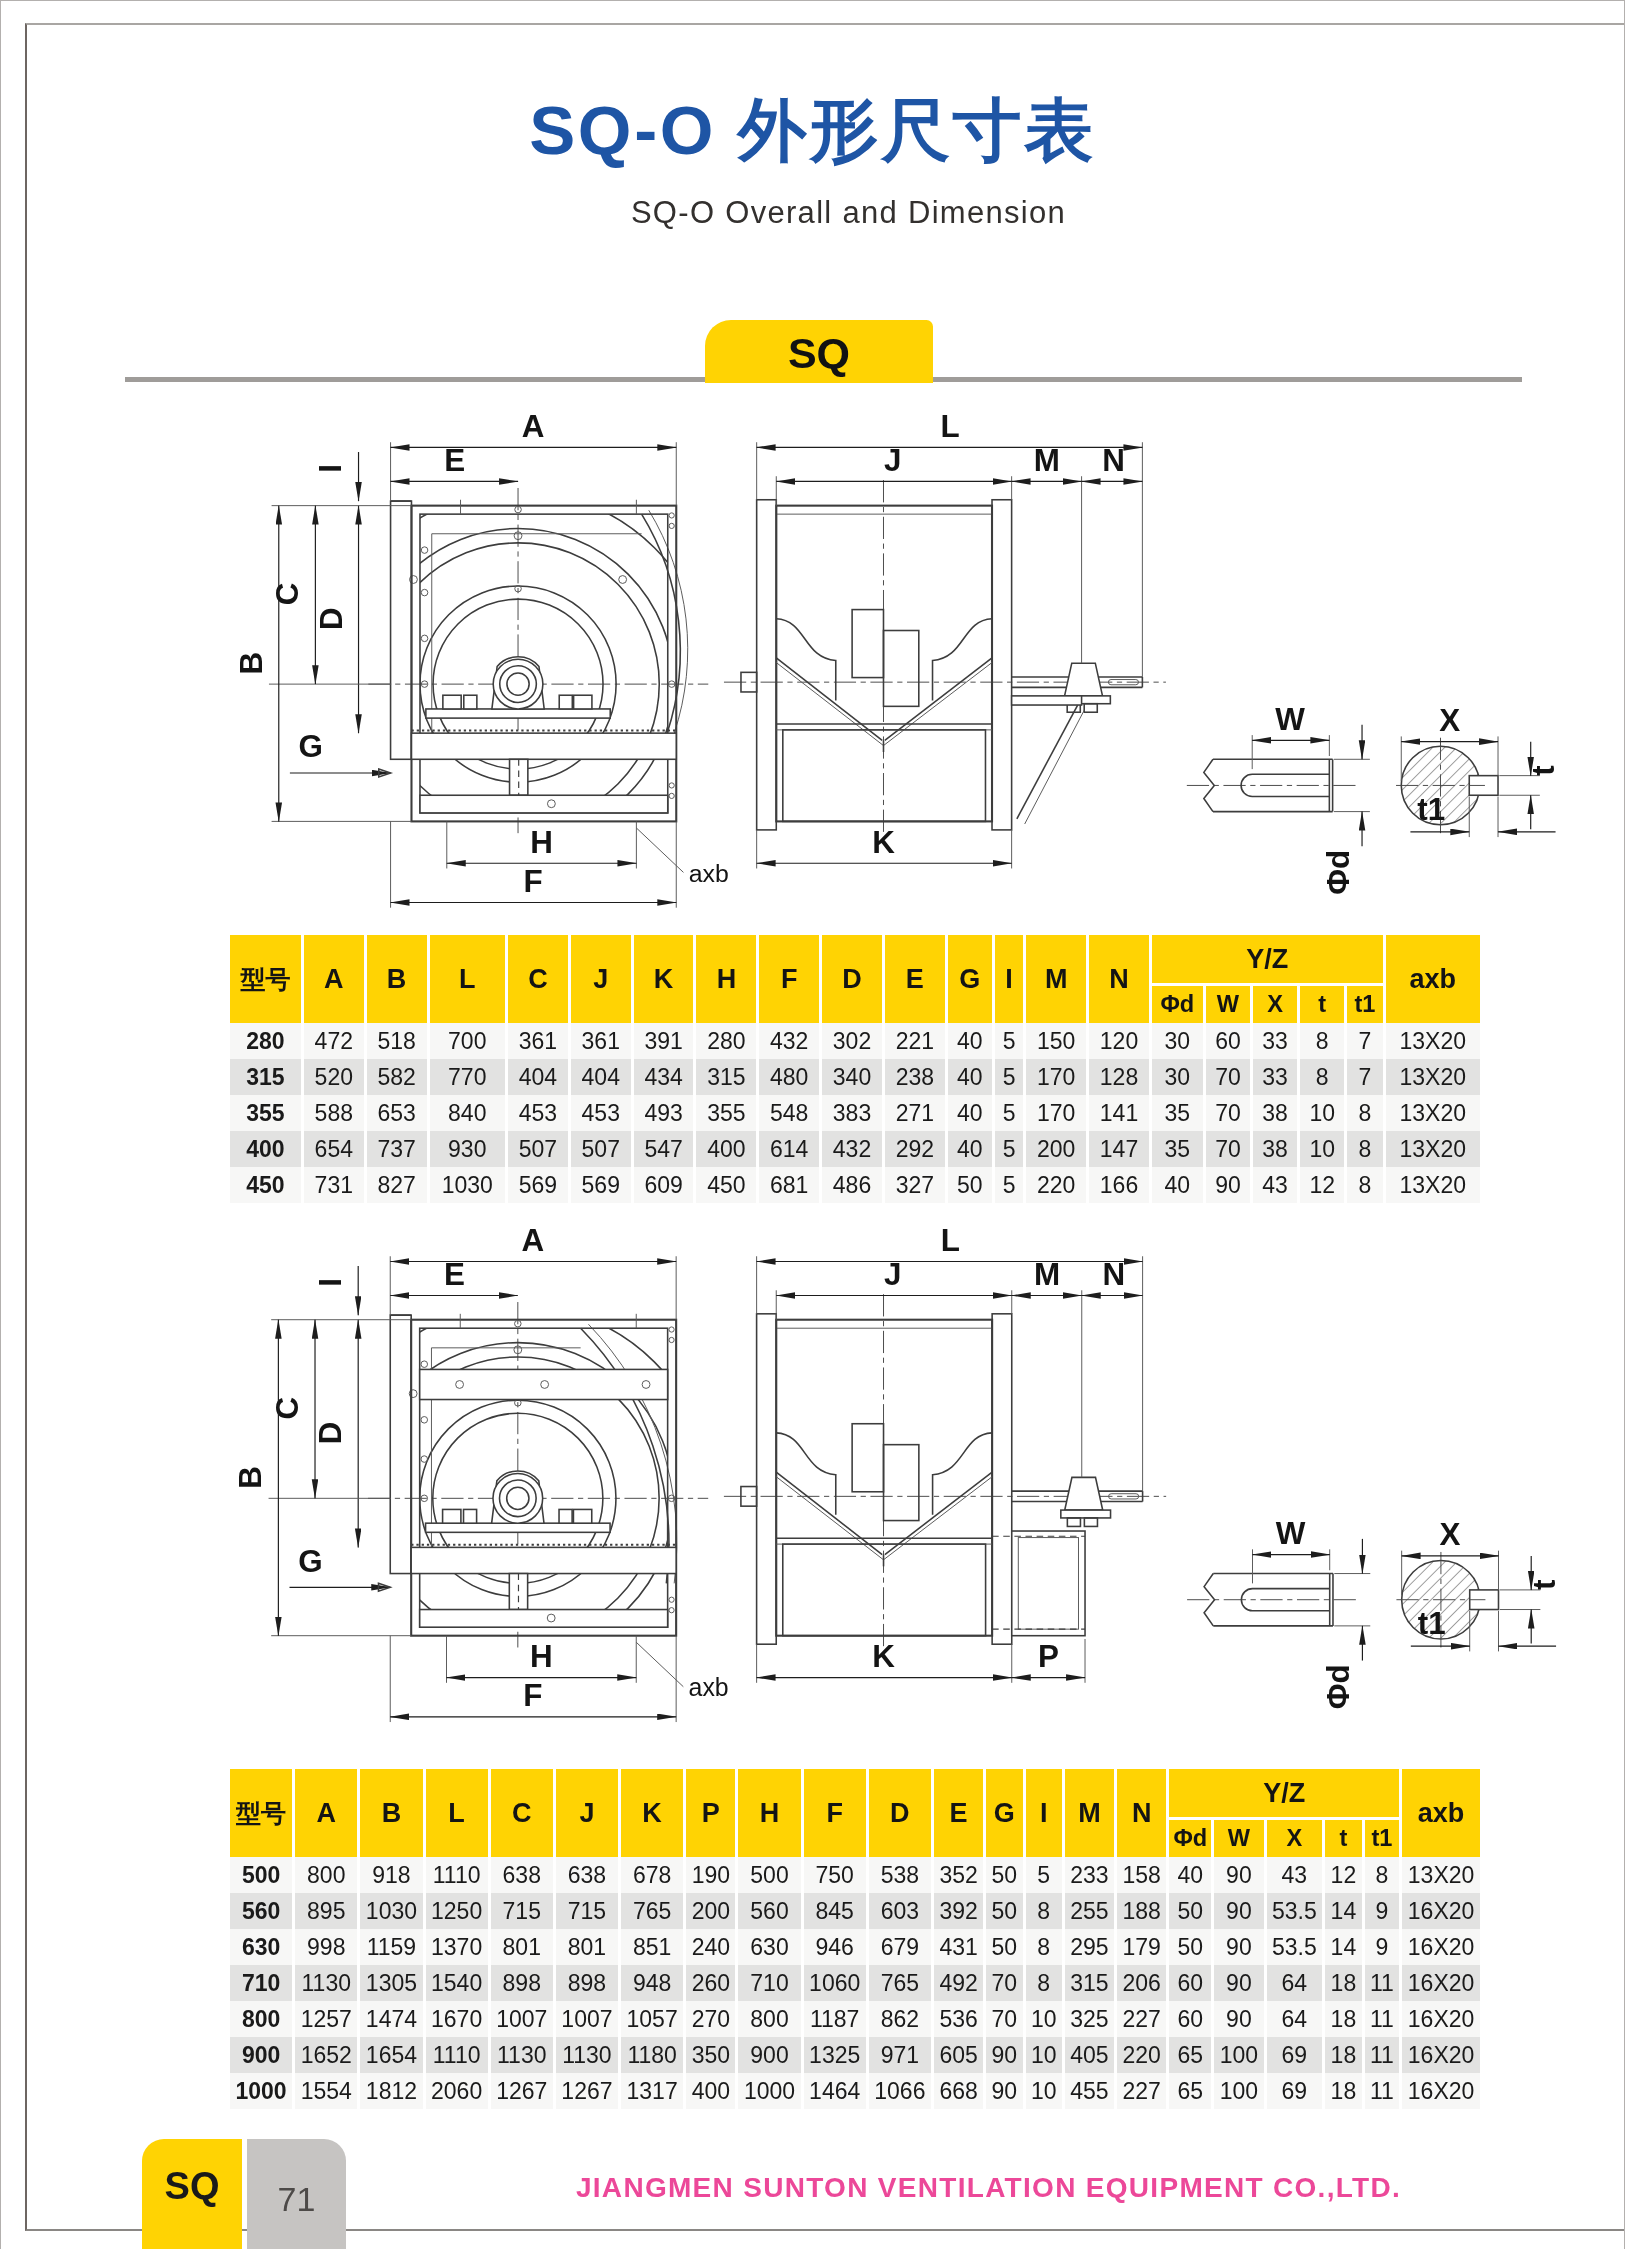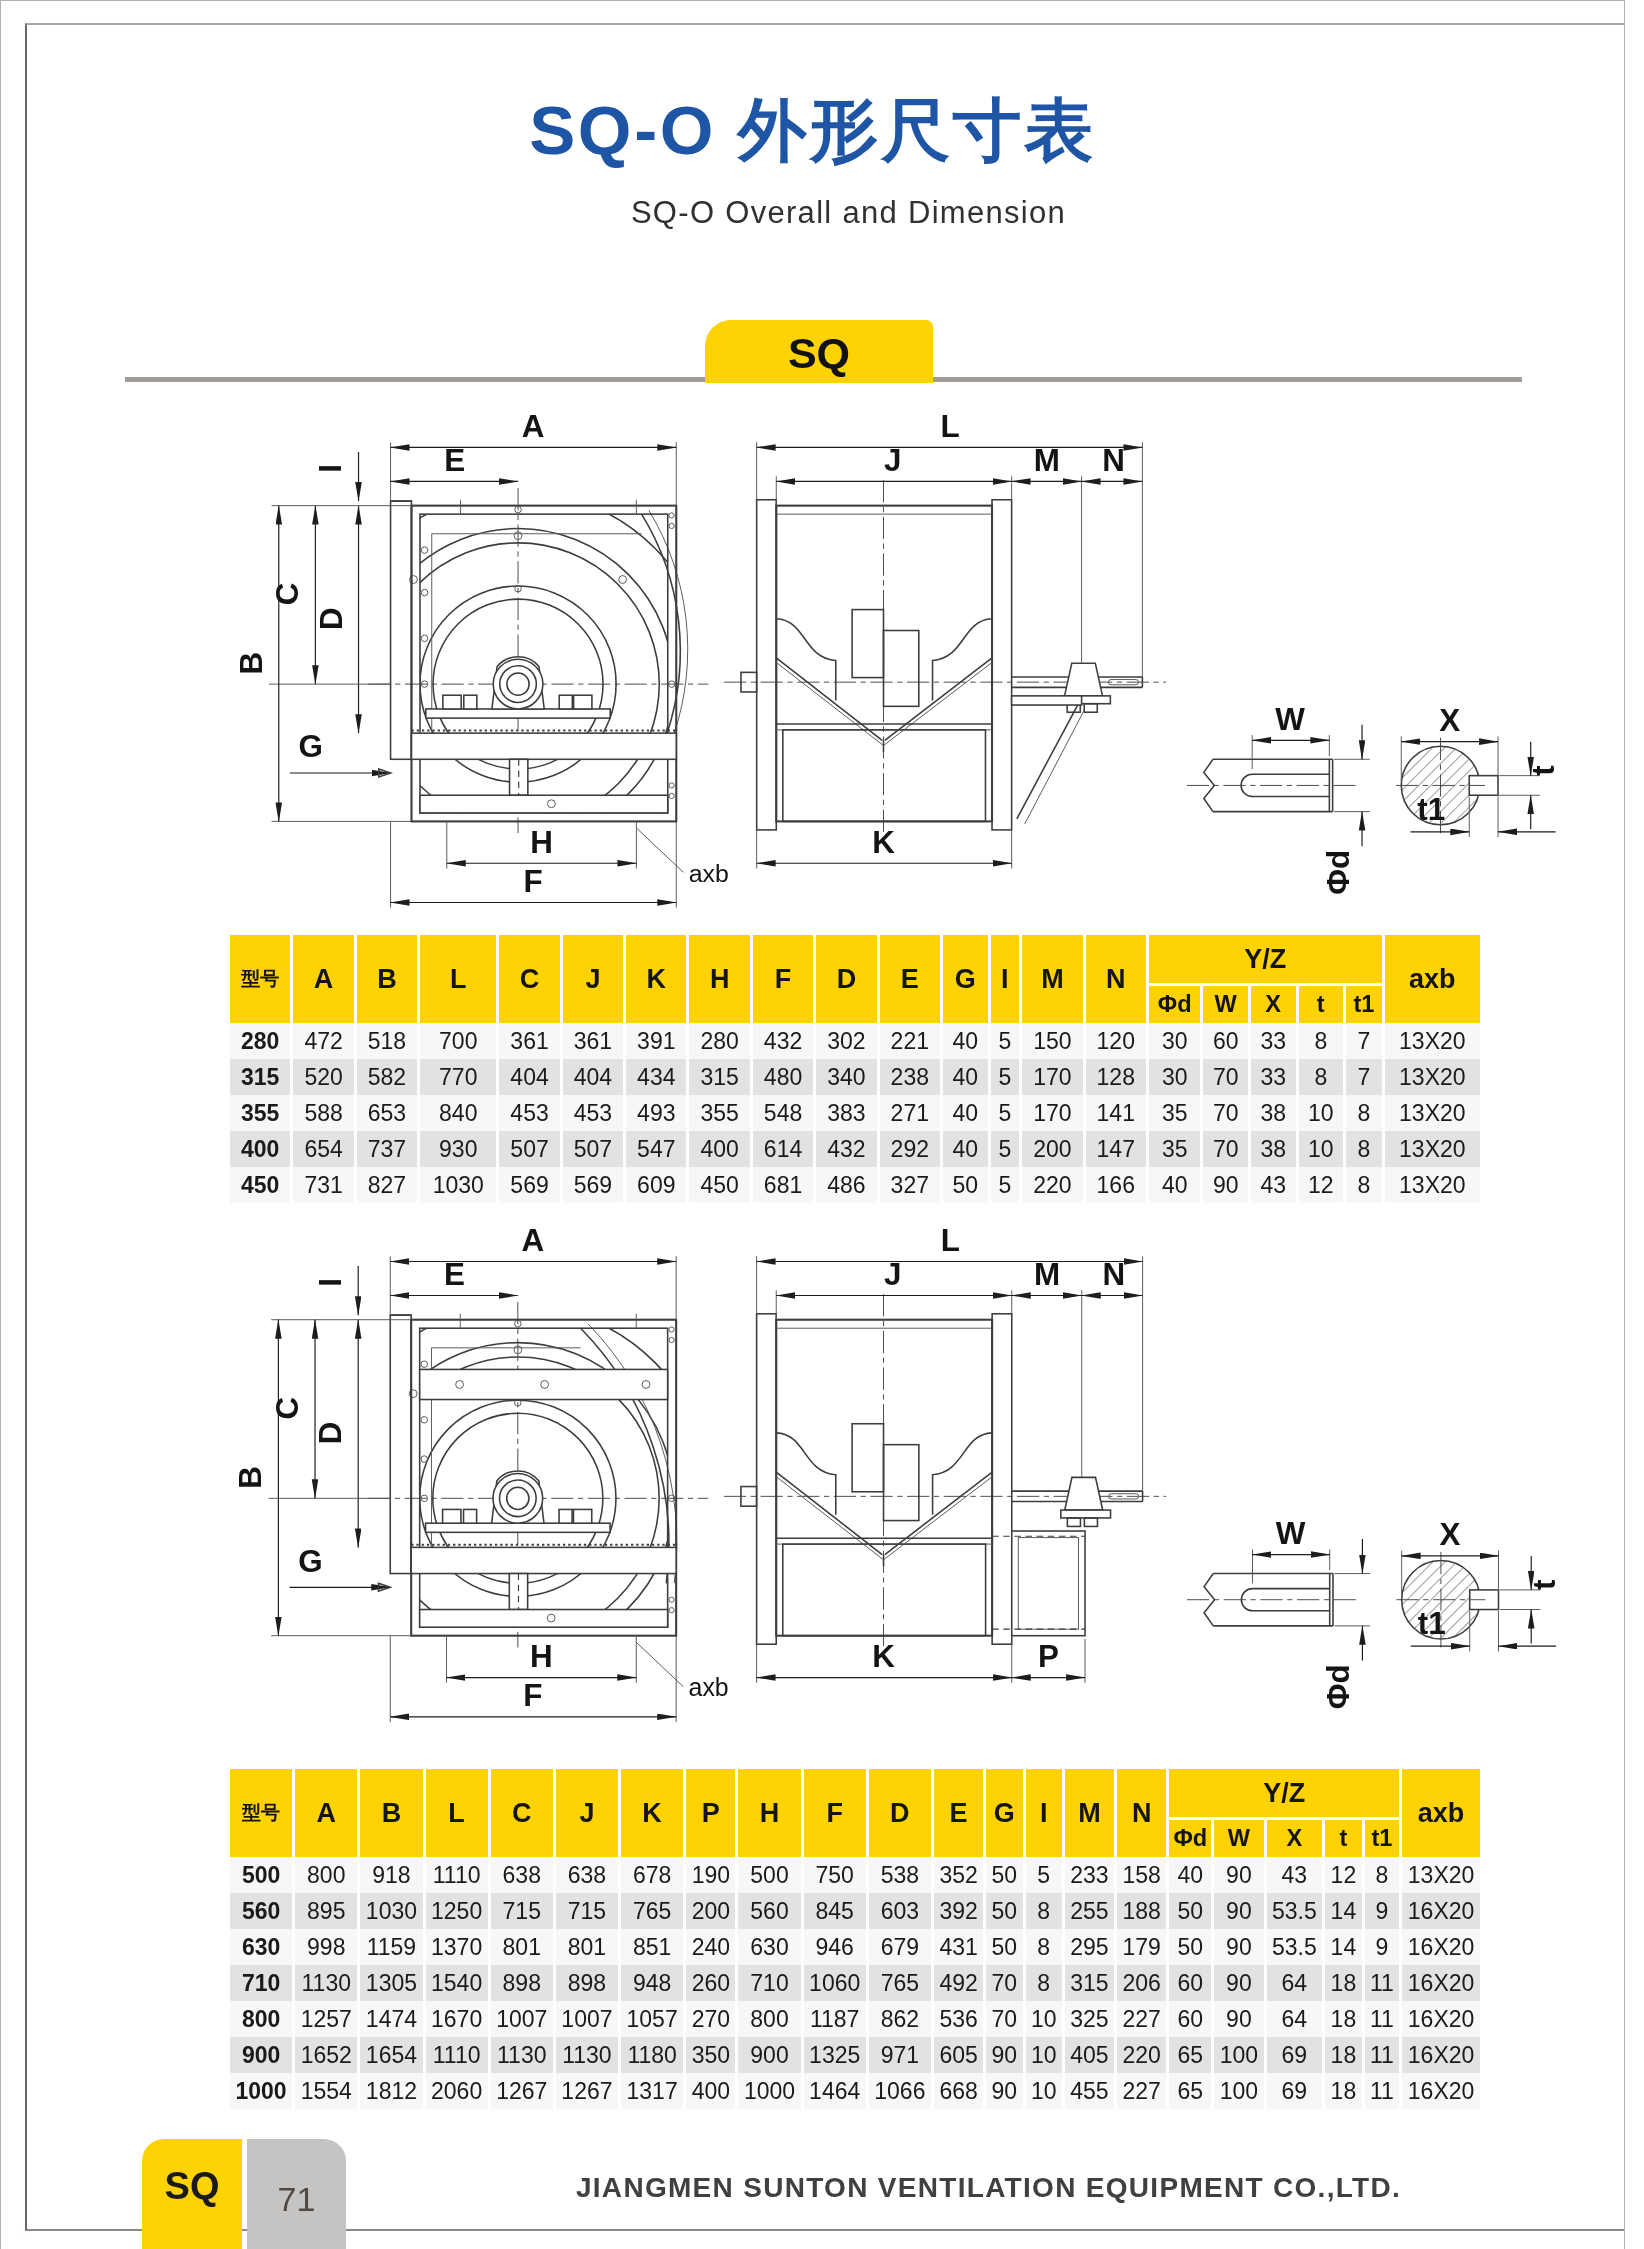--- a/index.html
+++ b/index.html
@@ -32,36 +32,36 @@
   .dg text{font-family:"Liberation Sans",sans-serif;fill:#141414;stroke:none;}
   .dg .lb{font-size:48px;font-weight:600;text-anchor:middle;}
   .dg .lbs{font-size:38px;font-weight:500;text-anchor:start;}
   
   .dim-table{position:absolute;left:226px;width:1256px;border-collapse:separate;border-spacing:3.3px 0;
         table-layout:auto;z-index:1;}
   .dim-table th{background:#ffd303;color:#141414;font-weight:700;font-size:27px;text-align:center;
         padding:0 3.9px;vertical-align:middle;}
   .dim-table thead tr:first-child th{height:48px;}
   .dim-table thead tr:last-child th{height:37px;font-size:23.6px;}
-  .dim-table th.model{font-size:19px;}
+  .dim-table th.model{font-size:25px;}
   .dim-table th.yz{border-bottom:3.9px solid #ffffff;height:44px;}
   .dim-table td{height:36px;text-align:center;font-size:23px;color:#1a1a1a;padding:0 5.2px;white-space:nowrap;}
   .dim-table tbody tr:nth-child(odd) td{background:#f7f7f6;}
   .dim-table tbody tr:nth-child(even) td{background:#e2e2e1;}
   .dim-table td.model{font-weight:800;}
   #table1{top:934px;}
   #table2{top:1768px;}
   
   .footer-tab{position:absolute;top:2138px;height:112px;z-index:3;text-align:center;}
   .footer-tab.sq{left:141px;width:100px;background:#ffd303;border-radius:22px 0 0 0;}
   .footer-tab.num{left:246px;width:99px;background:#c6c4c2;border-radius:0 22px 0 0;}
   .footer-tab .tx{display:inline-block;margin-top:26px;font-size:38px;font-weight:700;color:#1a1a1a;}
   .footer-tab .tx2{display:inline-block;margin-top:41px;font-size:34px;font-weight:500;color:#4d4a48;}
   .footer-company{position:absolute;left:366px;top:2171px;width:1243px;text-align:center;
-        font-size:28px;font-weight:700;letter-spacing:1.3px;color:#404040;z-index:2;}
+        font-size:28px;font-weight:700;letter-spacing:1.3px;color:#ec4899;z-index:2;}
 </style>
 </head>
 <body>
 
 <div class="page">
   <div class="inner-frame"></div>
 
   <div class="page-title">SQ-O 外形尺寸表</div>
   <div class="page-subtitle">SQ-O Overall and Dimension</div>
   <div class="series-badge">

